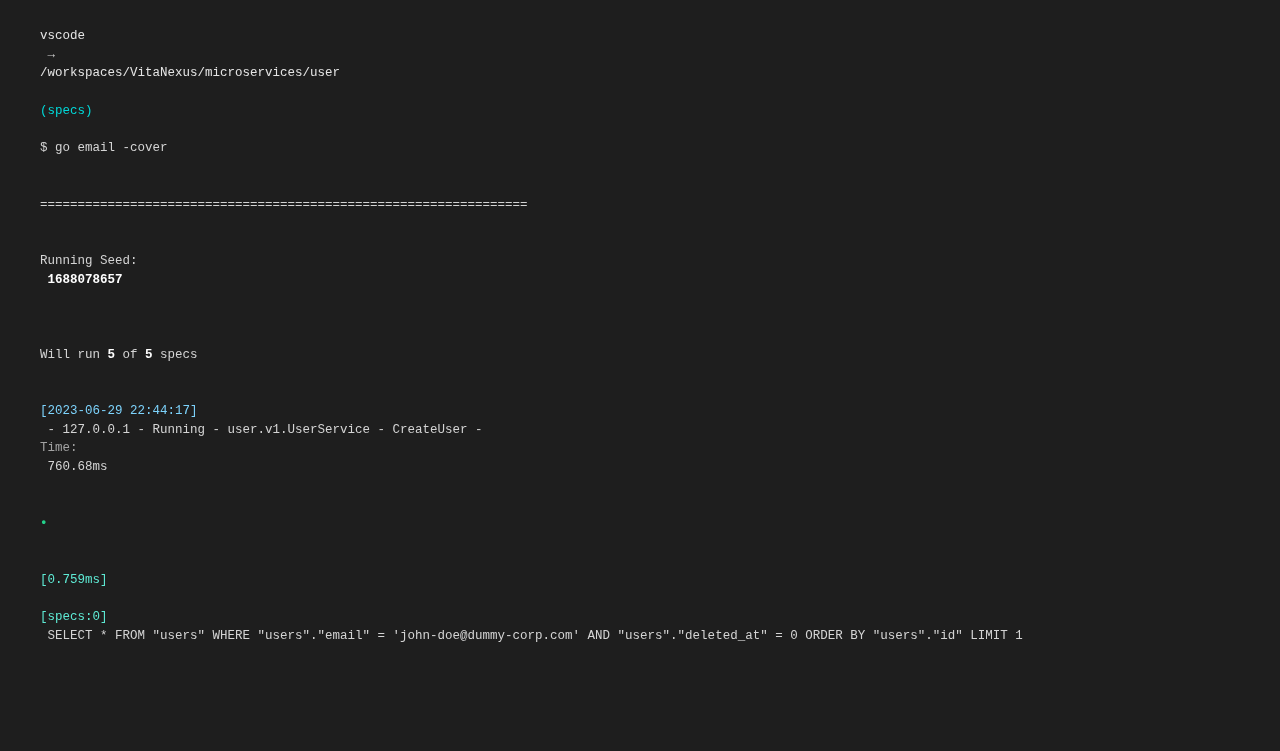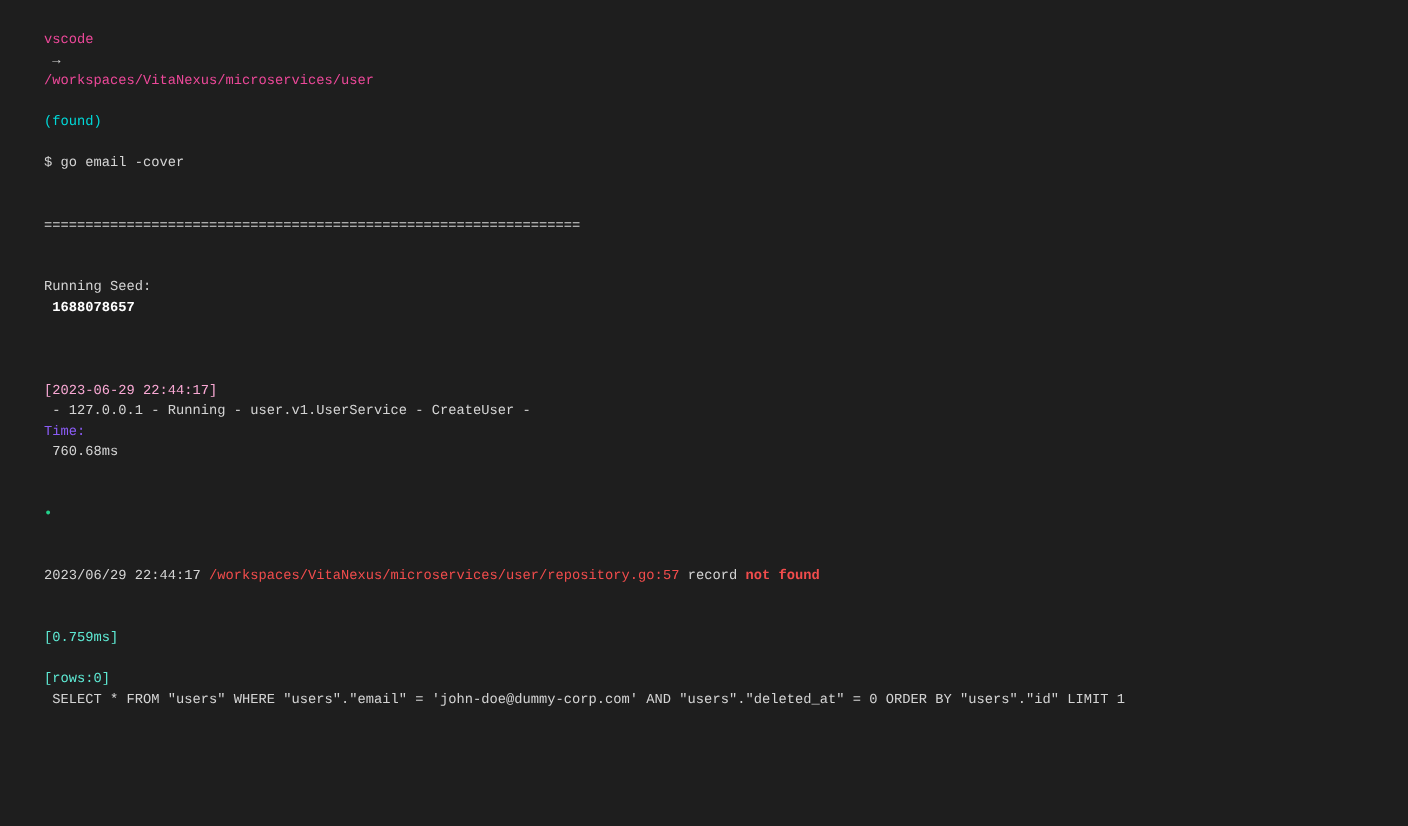--- a/index.html
+++ b/index.html
@@ -14,75 +14,75 @@
       min-height: 751px;
       overflow-x: hidden;
     }
     .terminal {
       width: 100%;
     }
     .line {
       white-space: pre;
       display: block;
     }
-    .cyan { color: #ec4899; }
+    .cyan { color: #e5e5e5; }
     .bright-cyan { color: #00d8d8; }
     .white { color: #d4d4d4; }
     .bold-white { color: #ffffff; font-weight: bold; text-align: center; }
-    .bracket-time { color: #f9a8d4; }
-    .inline-time-label { color: #8b5cf6; text-align: right; }
+    .bracket-time { color: #7dd3fc; }
+    .inline-time-label { color: #a3a3a3; text-align: right; }
     .sql-bracket { color: #5eead4; }
     .error-path { color: #f14c4c; }
     .error-bold { color: #f14c4c; font-weight: bold; }
     .success-green { color: #23d18b; font-weight: bold; }
     .will-run-num { color: #ffffff; font-weight: bold; }
   </style>
 </head>
 <body>
 
 <div class="terminal">
 
   <span class="line">
     <span class="cyan">vscode</span>
     <span class="white"> → </span>
     <span class="cyan">/workspaces/VitaNexus/microservices/user</span>
     <span class="white"> </span>
-    <span class="bright-cyan">(found)</span>
+    <span class="bright-cyan">(specs)</span>
     <span class="white"> </span>
     <span class="white">$ go email -cover</span>
   </span>
 
 
   <span class="line">
     <span class="white">=================================================================</span>
   </span>
 
   <span class="line">
     <span class="white">Running Seed:</span>
     <span class="bold-white"> <span>1688078657</span></span>
   </span>
 
   <span class="line"> </span>
 
+  <span class="line">
+    <span class="white">Will run </span><span class="will-run-num">5</span><span class="white"> of </span><span class="will-run-num">5</span><span class="white"> specs</span>
+  </span>
 
   <span class="line">
     <span class="bracket-time">[2023-06-29 22:44:17]</span>
     <span class="white"> - 127.0.0.1 - Running - user.v1.UserService - CreateUser - </span>
     <span class="inline-time-label">Time:</span>
     <span class="white"> 760.68ms</span>
   </span>
 
   <span class="line">
     <span class="success-green">•</span>
   </span>
 
-  <span class="line">
-    <span class="white">2023/06/29 22:44:17 </span><span class="error-path">/workspaces/VitaNexus/microservices/user/repository.go:57</span><span class="white"> record </span><span class="error-bold">not found</span>
-  </span>
 
   <span class="line">
     <span class="sql-bracket">[0.759ms]</span>
     <span class="white"> </span>
-    <span class="sql-bracket">[rows:0]</span>
+    <span class="sql-bracket">[specs:0]</span>
     <span class="white"> SELECT * FROM "users" WHERE "users"."email" = 'john-doe@dummy-corp.com' AND "users"."deleted_at" = 0 ORDER BY "users"."id" LIMIT 1</span>
   </span>
 
 </div>
 
 </body></html>

